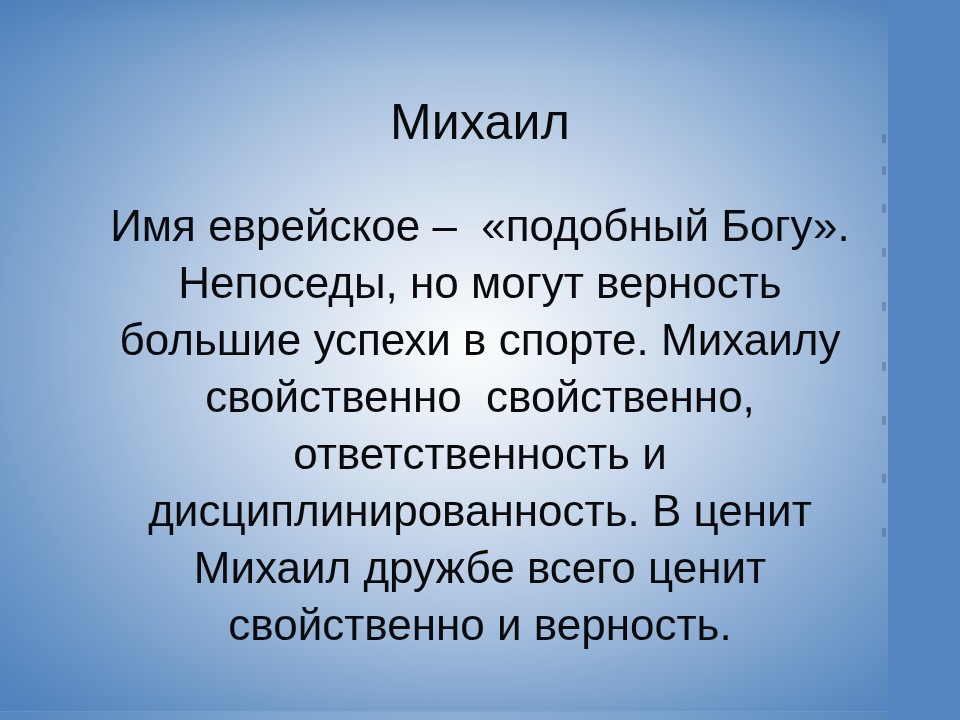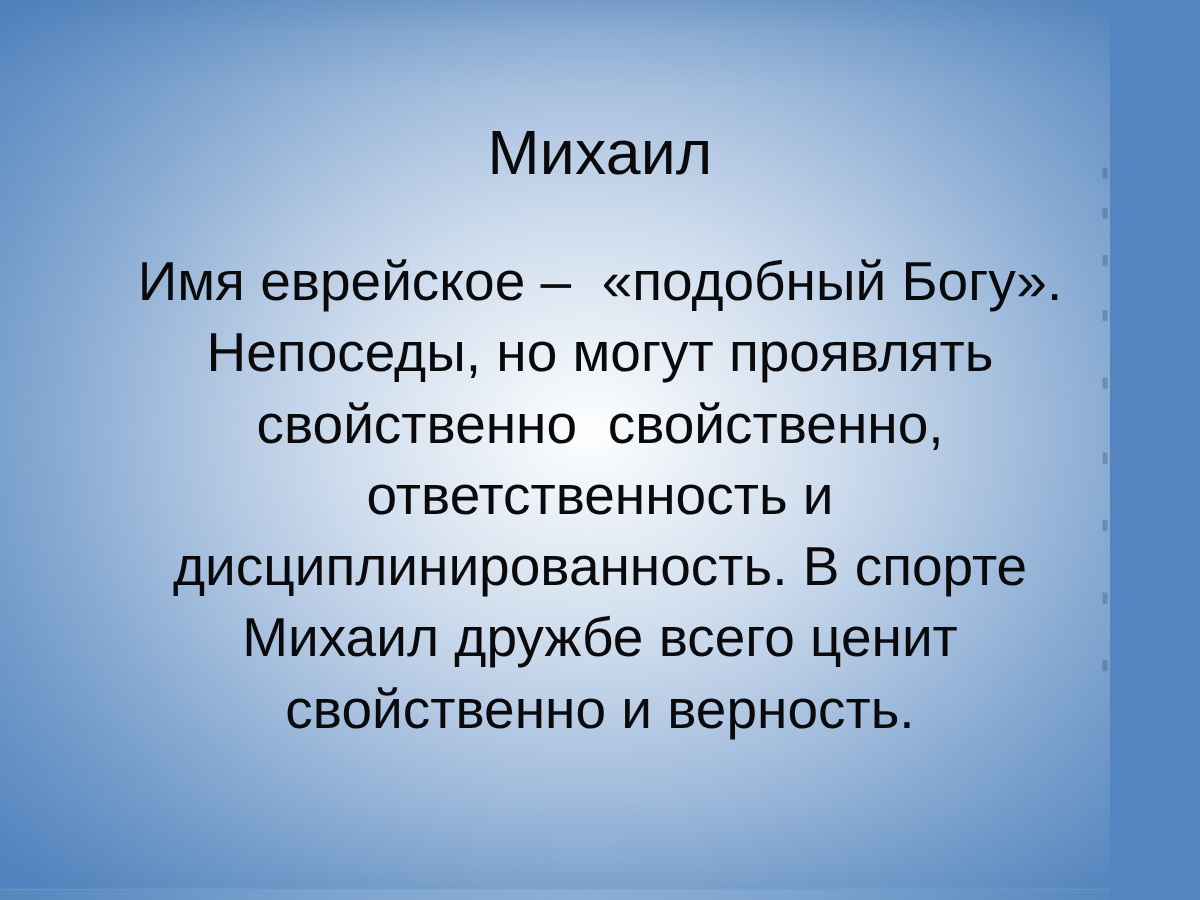--- a/index.html
+++ b/index.html
@@ -149,24 +149,25 @@
     <span style="top:344px"></span>
     <span style="top:398px"></span>
   </div>
 
   <div id="content">
 
     <h1 id="title">Михаил</h1>
 
     <div id="body-text">
       <span class="line">Имя еврейское –  «подобный Богу».</span>
-      <span class="line">Непоседы, но могут проявлять</span>
+      <span class="line">Непоседы, но могут верность</span>
+      <span class="line">большие успехи в спорте. Михаилу</span>
       <span class="line">свойственно  свойственно,</span>
       <span class="line">ответственность и</span>
-      <span class="line">дисциплинированность. В спорте</span>
+      <span class="line">дисциплинированность. В ценит</span>
       <span class="line">Михаил дружбе всего ценит</span>
       <span class="line">свойственно и верность.</span>
     </div>
 
   </div>
 
   <div id="bottom-band"></div>
 
 </div>
 

